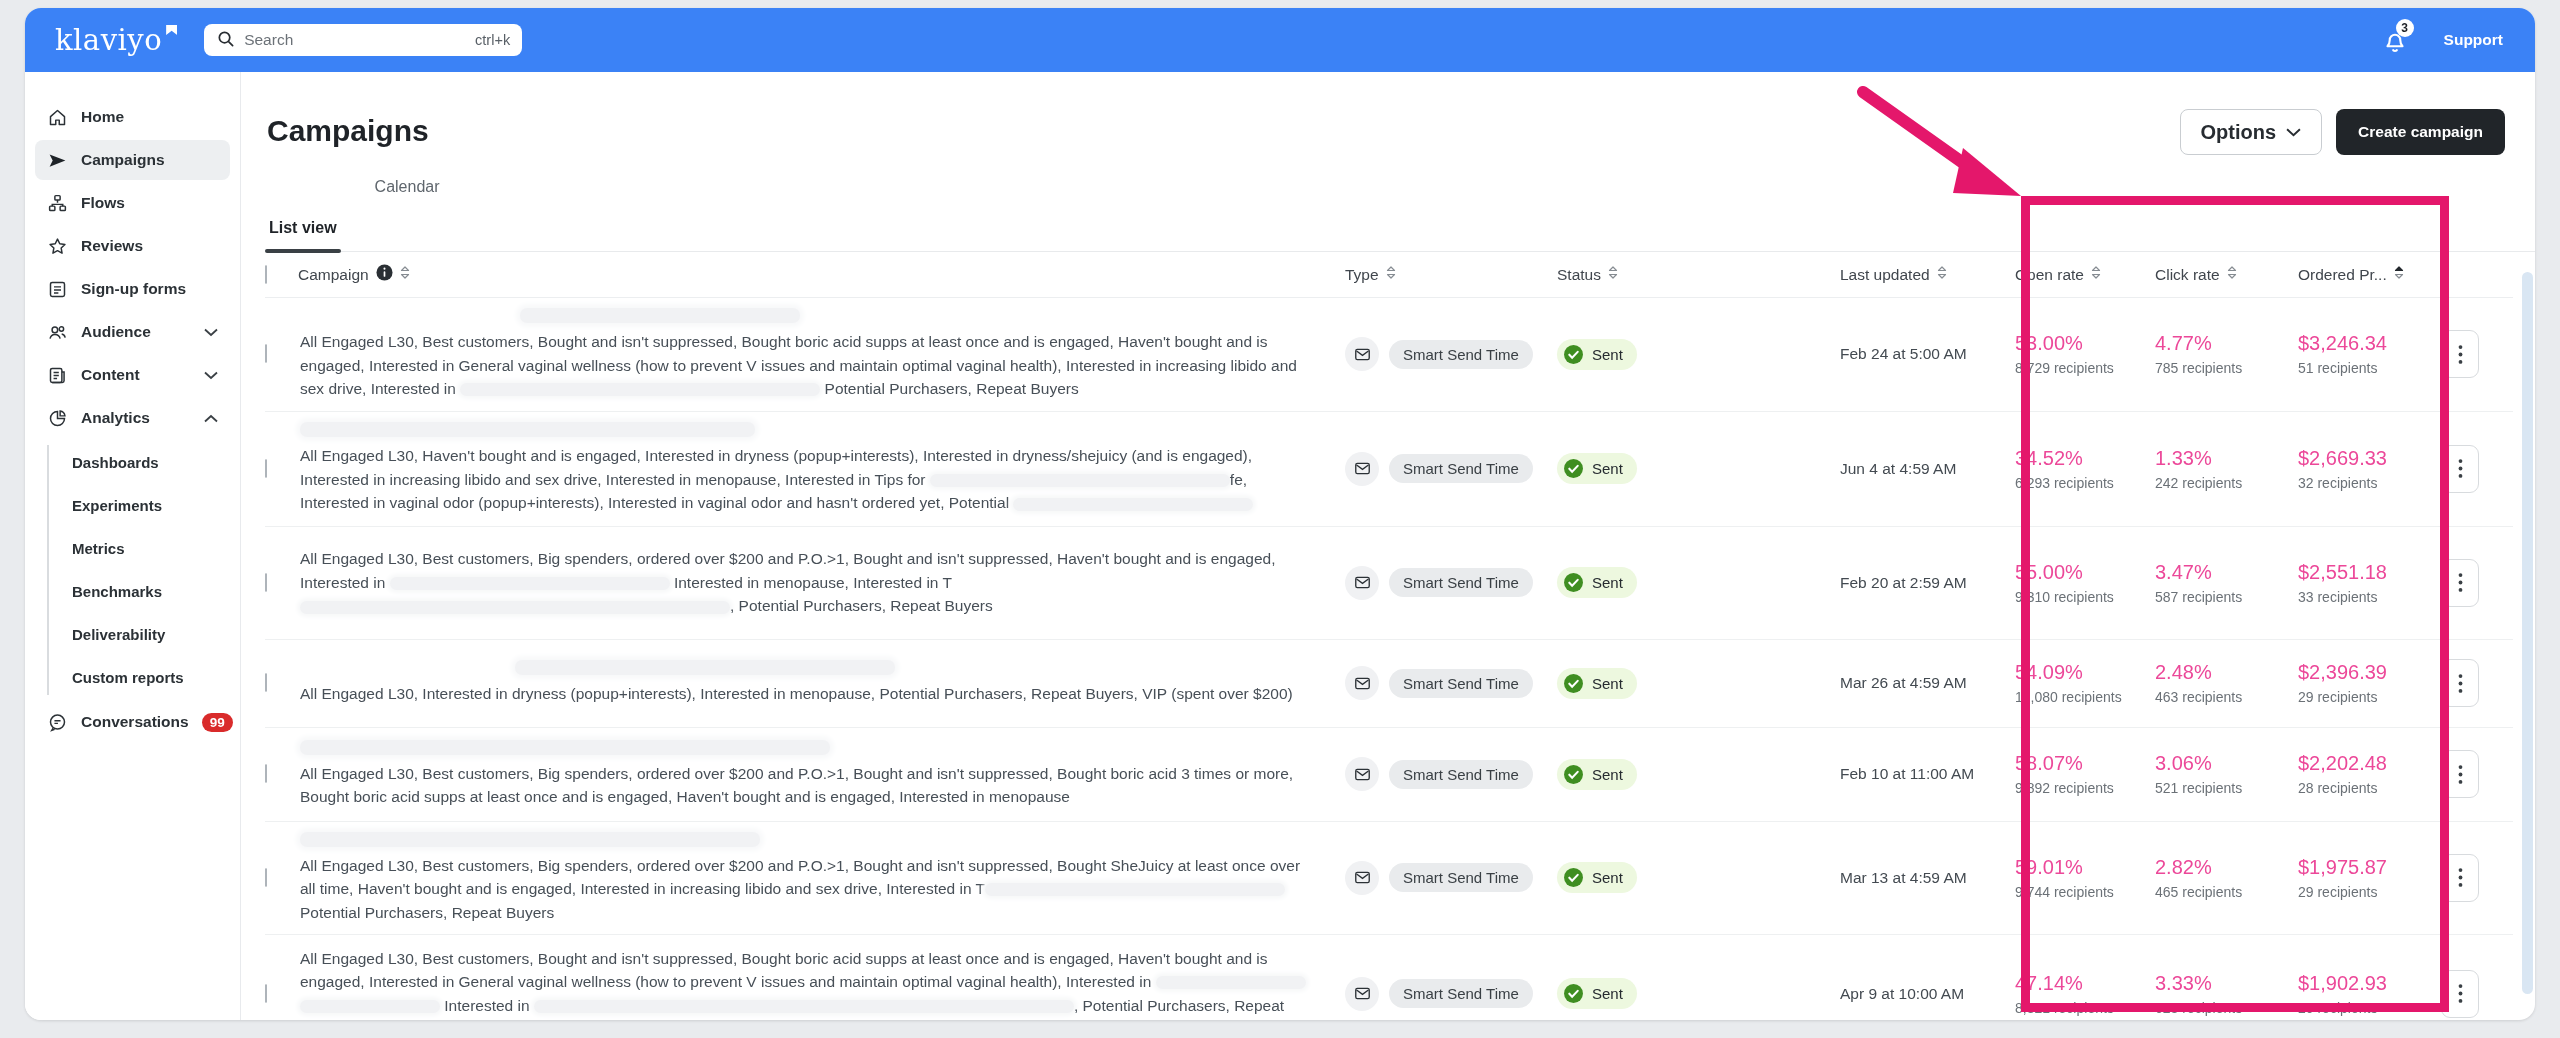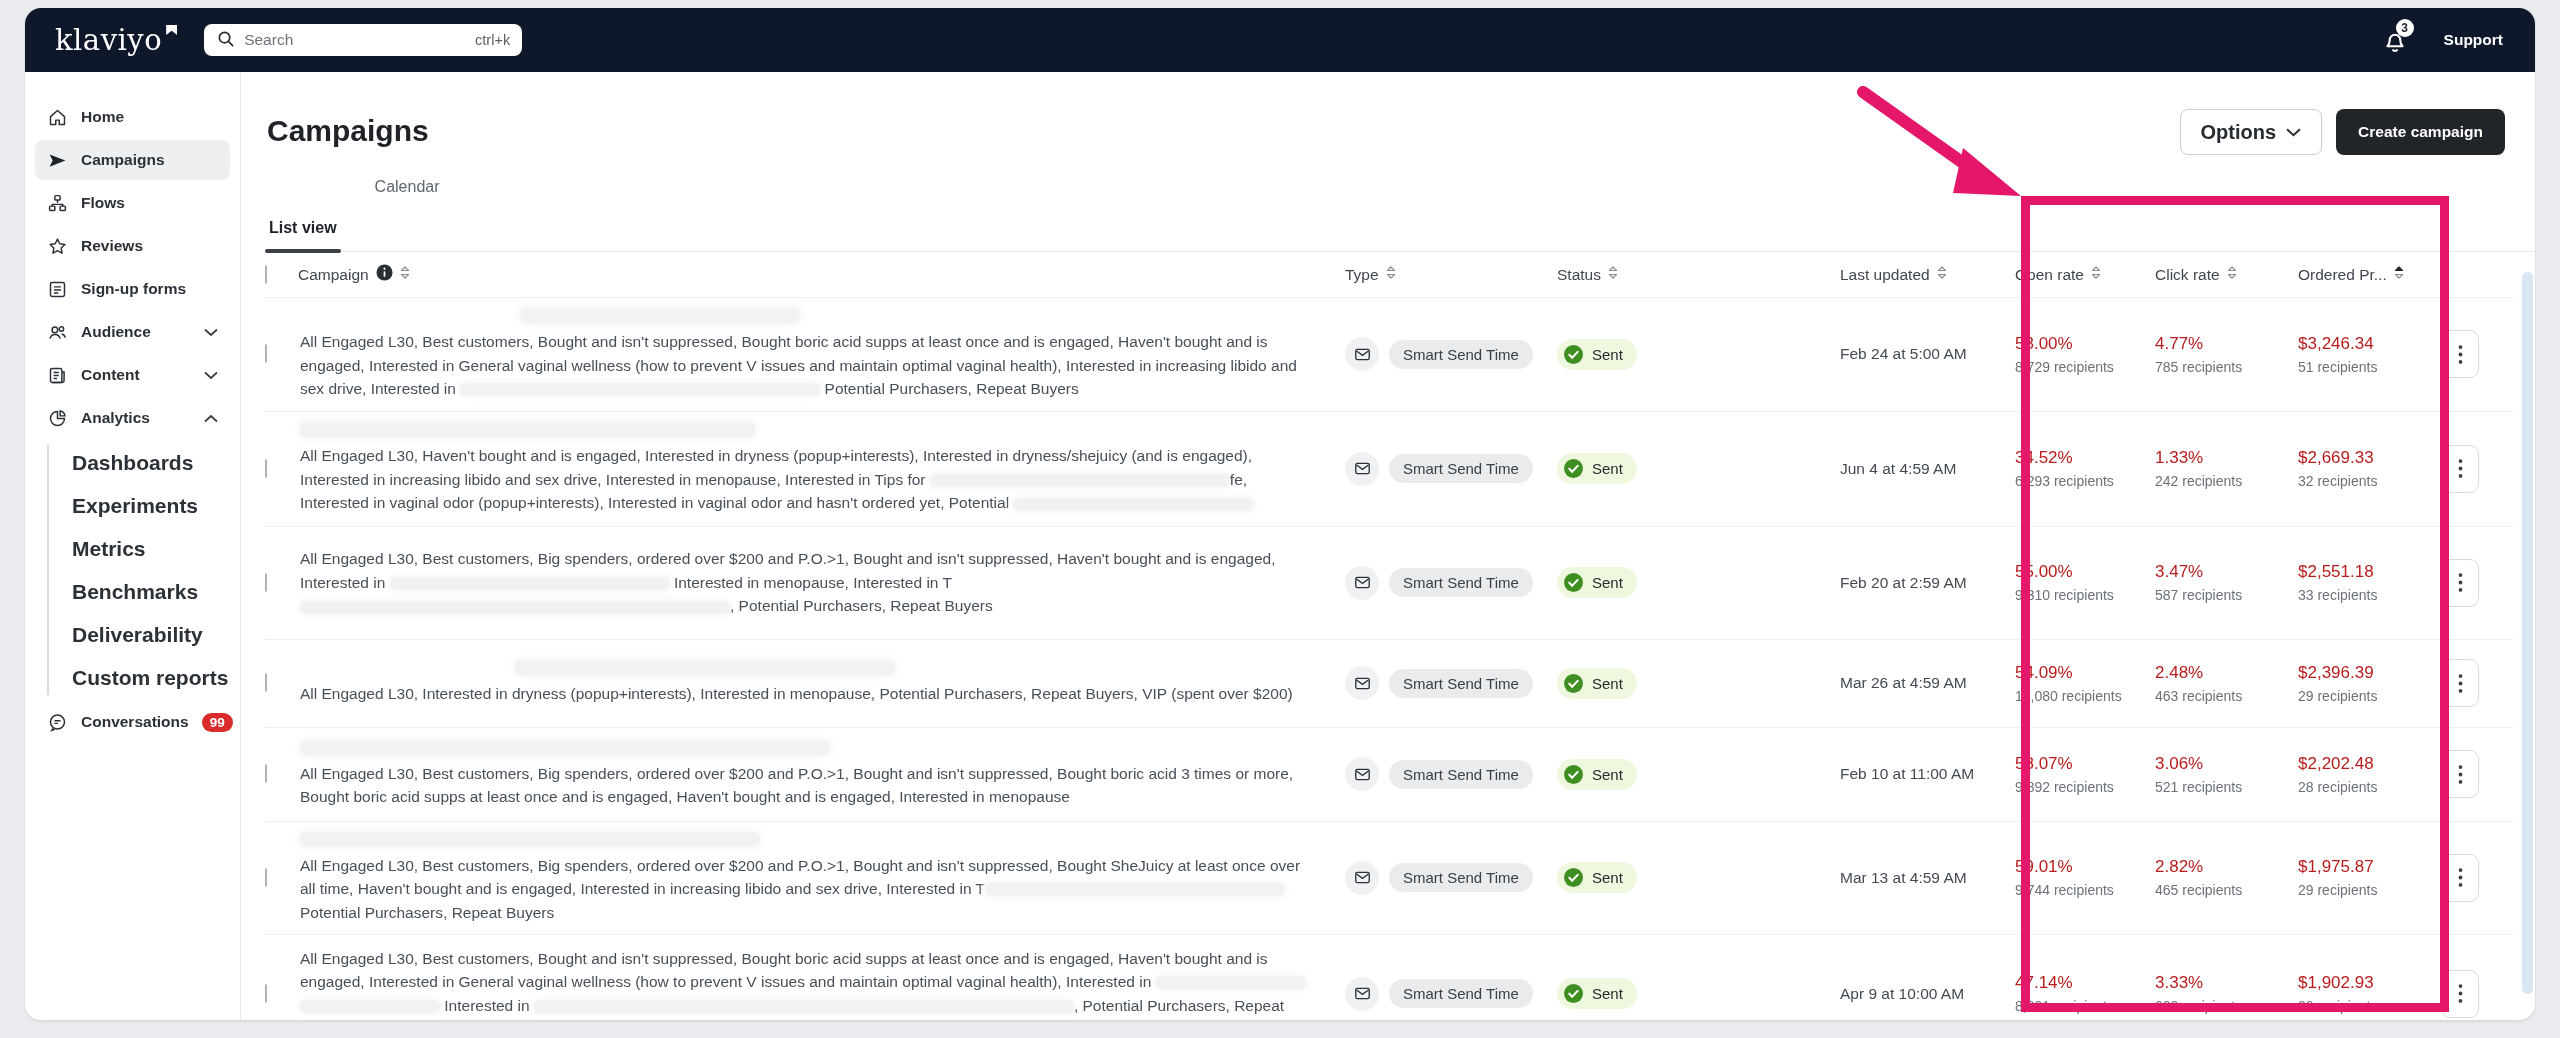--- a/index.html
+++ b/index.html
@@ -2,42 +2,42 @@
 <html><head>
 <meta charset="utf-8">
 <style>
   * { margin:0; padding:0; box-sizing:border-box; }
   html,body { width:2560px; height:1038px; overflow:hidden; }
   body { background:#e9ebee; font-family:"Liberation Sans", sans-serif; color:#21262b; position:relative; }
 
   .canvas { position:absolute; left:25px; top:8px; width:2510px; height:1012px; background:#fff; border-radius:16px; box-shadow:0 1px 3px rgba(0,0,0,.12); }
 
   
-  .topbar { position:absolute; left:0; top:0; width:100%; height:64px; background:#0f172a; border-radius:16px 16px 0 0; display:flex; align-items:center; }
+  .topbar { position:absolute; left:0; top:0; width:100%; height:64px; background:#3b82f6; border-radius:16px 16px 0 0; display:flex; align-items:center; }
   .logo { margin-left:30px; color:#fff; font-family:"DejaVu Serif", serif; font-size:29px; letter-spacing:.5px; position:relative; padding-right:16px; }
   .logo .flag { position:absolute; right:1px; top:2px; width:11px; height:10px; background:#fff; clip-path:polygon(0 0,100% 0,100% 100%,50% 58%,0 100%); }
   .searchbox { margin-left:26px; width:318px; height:32px; background:#fff; border-radius:8px; display:flex; align-items:center; padding:0 12px; gap:9px; }
   .searchbox input { border:none; outline:none; flex:1; font-size:15.5px; font-family:"Liberation Sans", sans-serif; color:#272c31; }
   .searchbox input::placeholder { color:#6b7177; }
   .shortcut { color:#585f66; font-size:14.5px; }
   .topbar-right { margin-left:auto; display:flex; align-items:center; gap:34px; margin-right:32px; }
   .bell-wrap { position:relative; width:30px; height:30px; cursor:pointer; }
   .bell-badge { position:absolute; top:-6px; right:-4px; width:18px; height:18px; background:#fff; border-radius:50%; color:#1d2026; font-size:12px; font-weight:bold; display:flex; align-items:center; justify-content:center; }
   .support { color:#fff; font-size:15.5px; font-weight:bold; cursor:pointer; }
 
   
   .sidebar { position:absolute; left:0; top:64px; bottom:0; width:216px; background:#fff; border-right:1px solid #e8eaed; border-radius:0 0 0 16px; padding-top:22px; }
   .side-item { display:flex; align-items:center; height:40px; margin:3px 10px; padding:0 12px; border-radius:8px; gap:13px; font-size:15.5px; font-weight:bold; color:#2b3136; cursor:pointer; }
   .side-item.selected { background:#edeff1; }
   .side-item .icn { width:21px; height:21px; display:flex; align-items:center; justify-content:center; flex:none; }
   .side-item .icn svg { width:21px; height:21px; }
   .side-item .chev { margin-left:auto; display:flex; }
   .sub-list { margin:2px 10px 2px 0; padding-left:33px; position:relative; }
   .sub-list .rail { position:absolute; left:22px; top:4px; bottom:4px; width:1.5px; background:#d9dcdf; }
-  .sub-item { height:43px; display:flex; align-items:center; padding-left:14px; font-size:21px; font-weight:bold; color:#2b3136; border-radius:8px; cursor:pointer; }
+  .sub-item { height:43px; display:flex; align-items:center; padding-left:14px; font-size:15px; font-weight:bold; color:#2b3136; border-radius:8px; cursor:pointer; }
   .badge-red { margin-left:auto; background:#d92b2b; color:#fff; font-size:13.5px; font-weight:bold; border-radius:10px; padding:2px 8px; }
 
   
   .main { position:absolute; left:216px; top:64px; right:0; bottom:0; overflow:hidden; }
   .page-title { margin:42px 0 0 26px; font-size:30px; font-weight:bold; color:#1f2328; }
   .tabs { display:flex; gap:38px; margin:30px 0 0 28px; border-bottom:1px solid #e8eaec; padding-right:28px; }
   .tab { font-size:16px; padding-bottom:14px; color:#5f666d; cursor:pointer; position:relative; }
   .tab.active { color:#1f2328; font-weight:bold;margin-top:41px; }
   .tab.active:after { content:""; position:absolute; left:-4px; right:-4px; bottom:-2px; height:4px; background:#3a4045; border-radius:3px; }
   .topactions { position:absolute; top:37px; right:30px; display:flex; gap:14px; }
@@ -56,21 +56,21 @@
   .tbody .trow:nth-child(7){min-height:118px}
   .cb { width:19px; height:19px; border:1.5px solid #aeb4ba; border-radius:4px; background:#fff; cursor:pointer; }
   .camp { font-size:15.5px; line-height:23.5px; color:#474f57; padding:10px 34px 10px 2px; cursor:pointer; }
   .redact { display:inline-block; height:13px; background:#f1f2f4; border-radius:7px; box-shadow:0 0 4px 3px #f7f8f9; vertical-align:middle; }
   .smudge { display:block; height:15px; background:#f1f2f4; border-radius:7px; box-shadow:0 0 5px 4px #f8f9fa; margin-bottom:7px; }
   .typecell { display:flex; align-items:center; gap:10px; }
   .env-circle { width:34px; height:34px; border-radius:50%; background:#f0f1f3; display:flex; align-items:center; justify-content:center; }
   .pill { background:#e9ebed; border-radius:16px; padding:6px 14px; font-size:15px; color:#3a4045; white-space:nowrap; }
   .sent-pill { display:inline-flex; align-items:center; gap:8px; background:#edf8df; border-radius:16px; padding:5px 14px 5px 6px; font-size:15px; color:#262b30; }
   .datecell { font-size:15.5px; color:#434a51; }
-  .metric-val { font-size:17px; color:#b91c1c; cursor:pointer; }
+  .metric-val { font-size:20px; color:#ec4899; cursor:pointer; }
   .metric-sub { font-size:14px; color:#6b7177; margin-top:5px; }
   .kebab { width:38px; height:48px; border:1px solid #d8dbde; border-radius:9px; background:#fff; display:flex; align-items:center; justify-content:center; cursor:pointer; }
 
   .scrollbar { position:absolute; right:2px; top:200px; bottom:26px; width:11px; background:#d9e6f3; border-radius:6px; }
 
   
   .hl-box { position:absolute; left:2021px; top:196px; width:428px; height:816px; border:9px solid #e4176b; pointer-events:none; z-index:50; }
   .hl-arrow { position:absolute; left:1835px; top:78px; width:220px; height:150px; pointer-events:none; z-index:51; }
 </style>
 </head>

